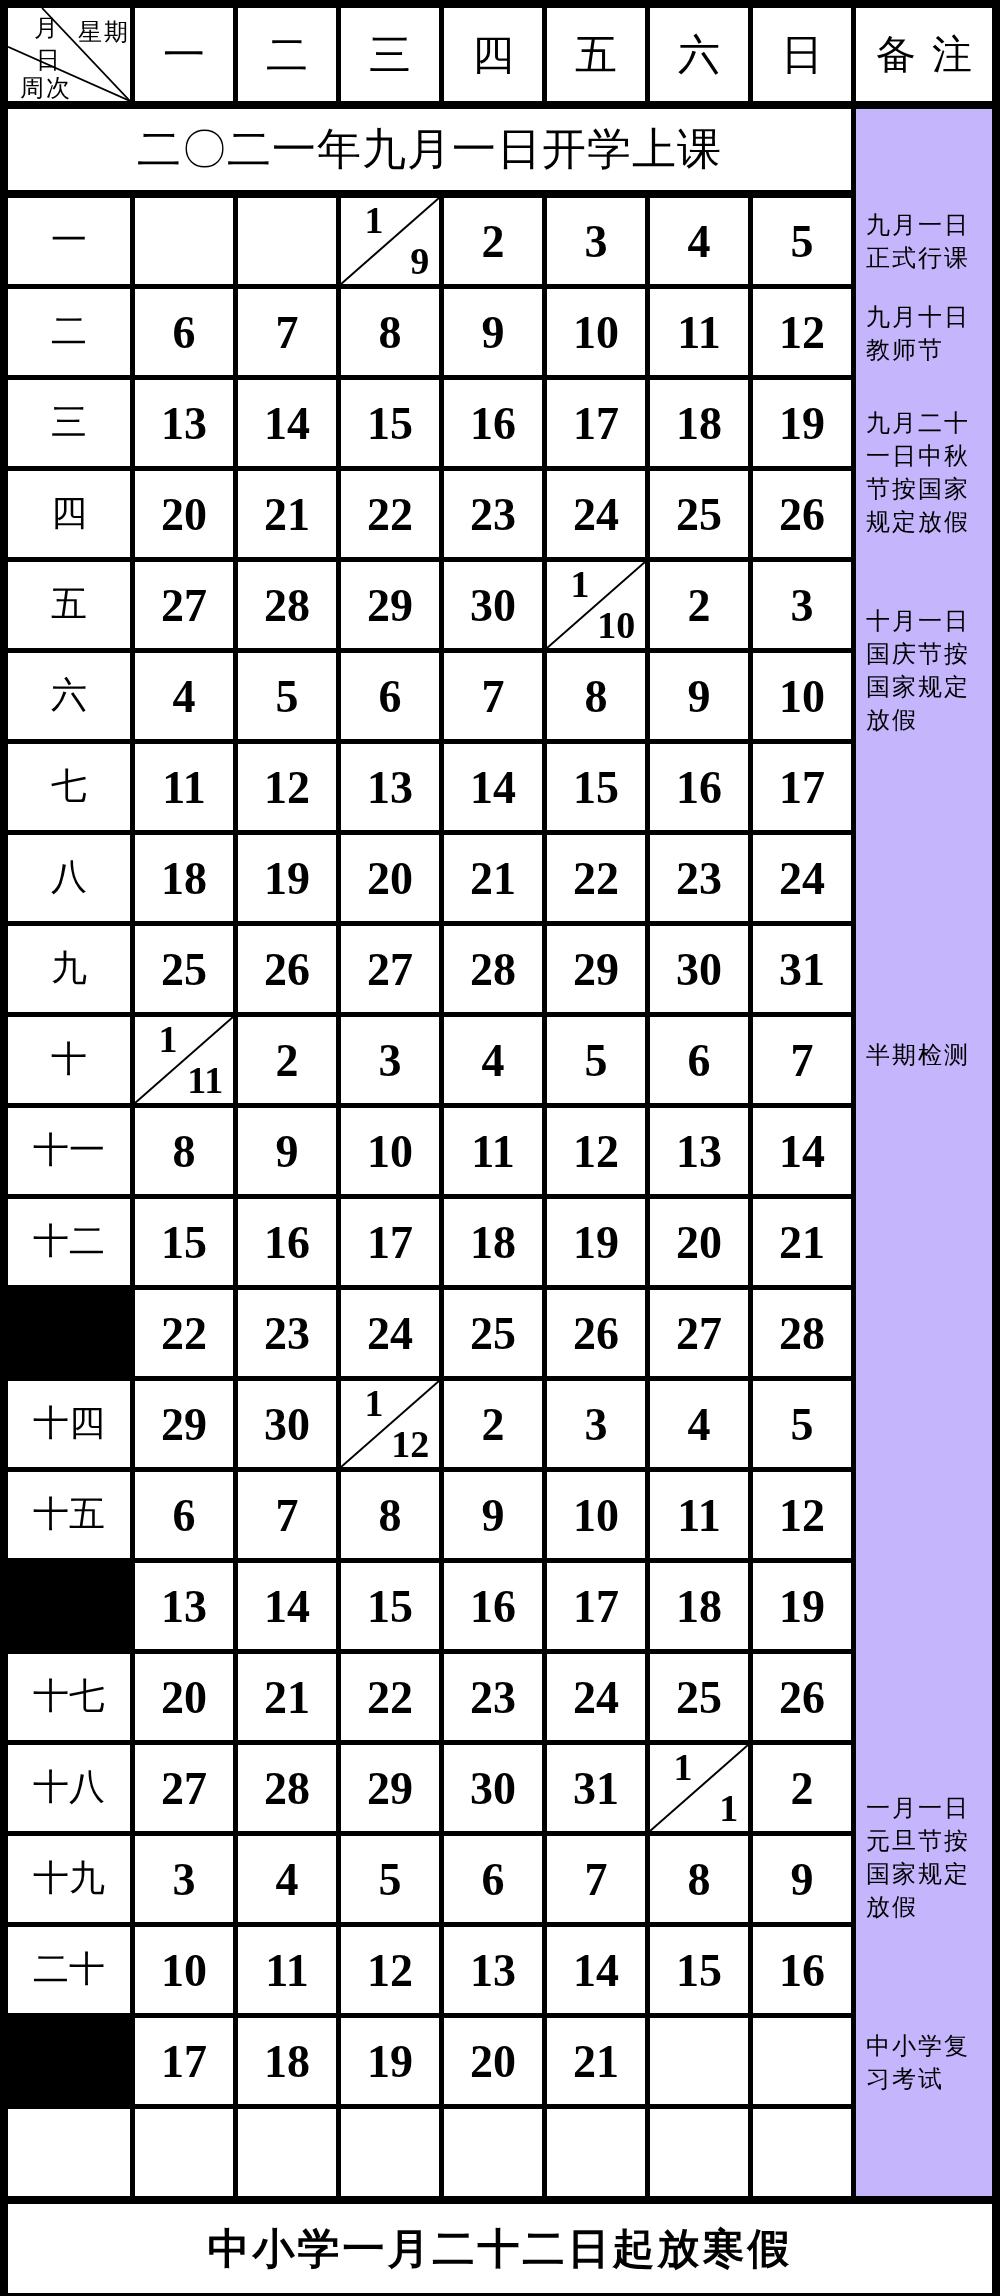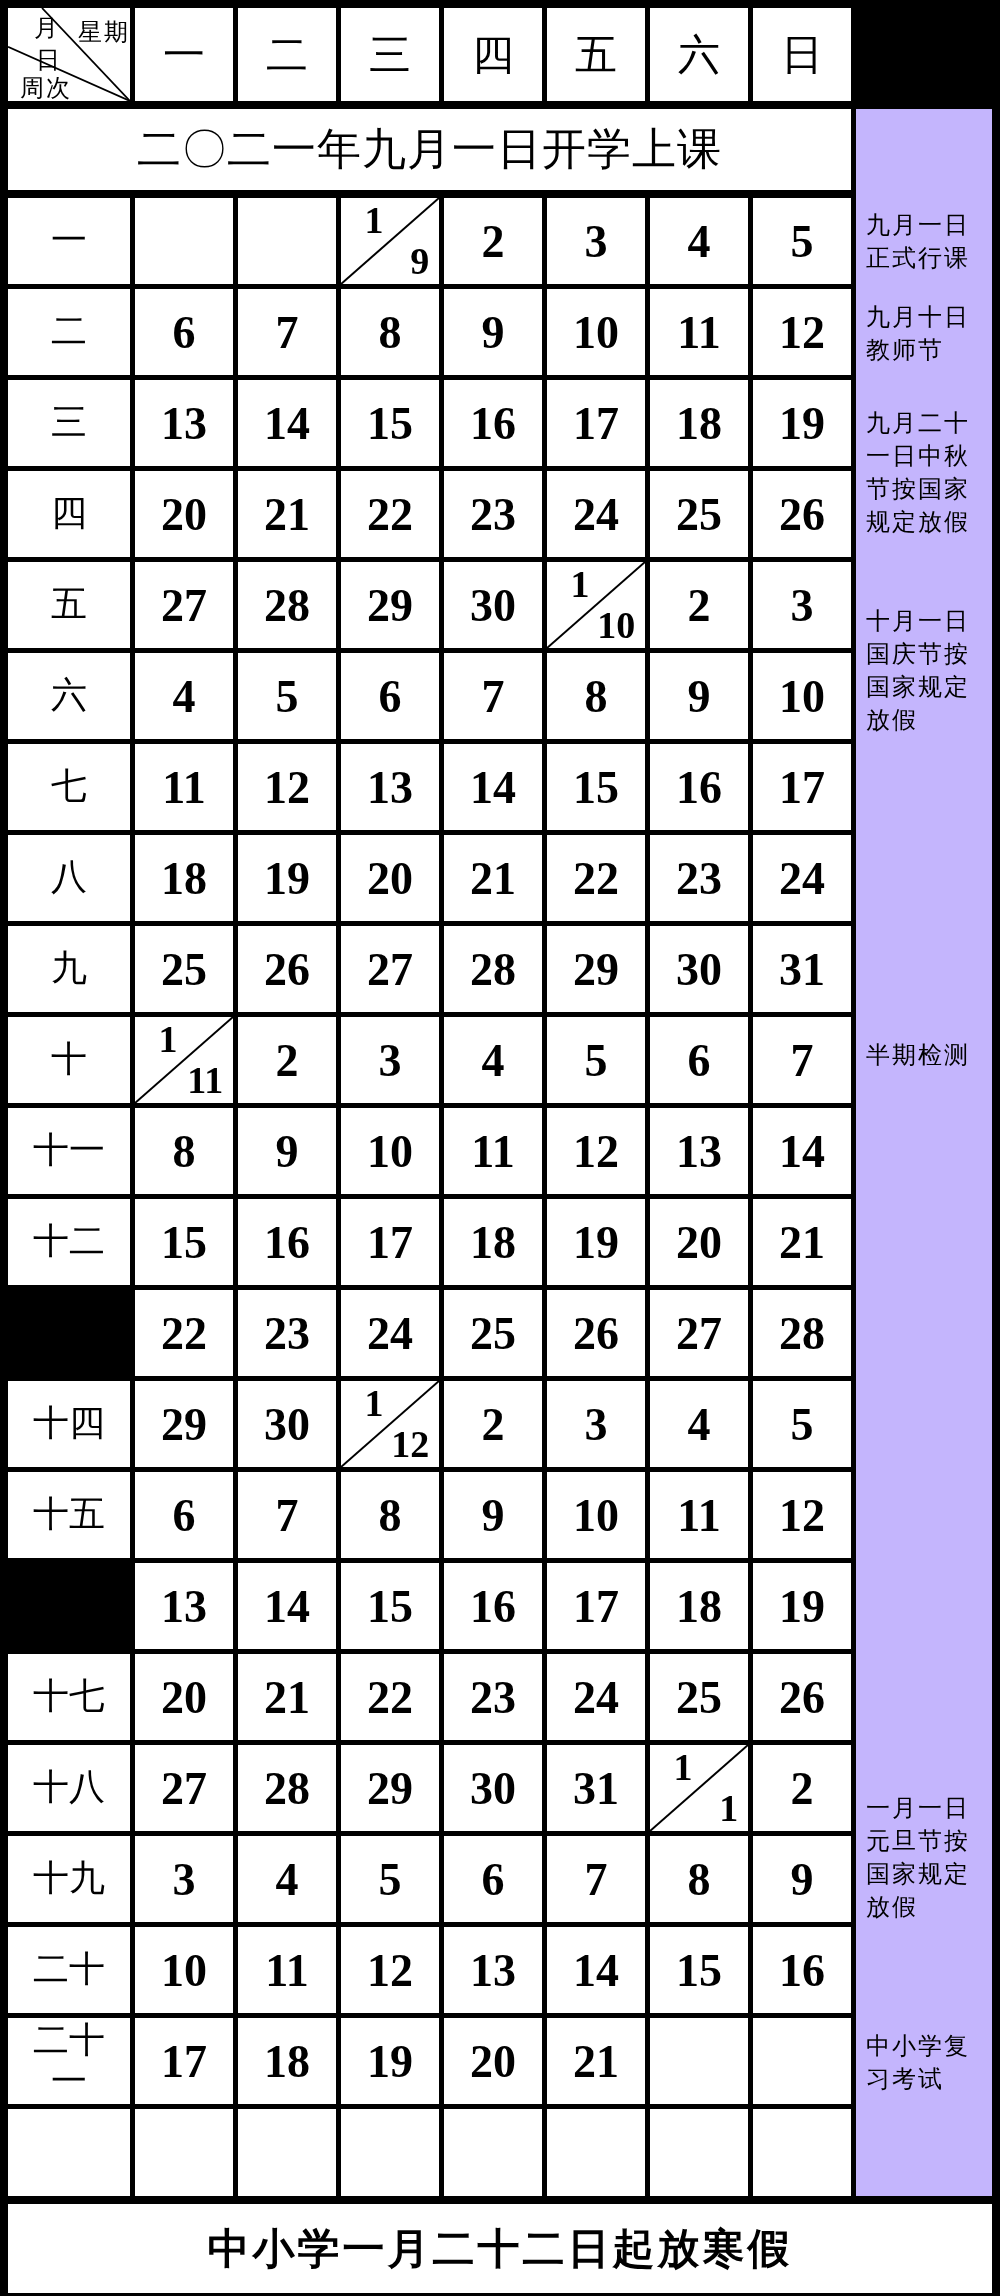--- a/index.html
+++ b/index.html
@@ -72,20 +72,21 @@
       <svg viewBox="0 0 122 96" preserveAspectRatio="none">
         <line x1="34" y1="0" x2="122" y2="96" stroke="#000" stroke-width="1.8" vector-effect="non-scaling-stroke"></line>
         <line x1="0" y1="40" x2="122" y2="96" stroke="#000" stroke-width="1.8" vector-effect="non-scaling-stroke"></line>
       </svg>
       <span class="lbl lbl-month">月</span>
       <span class="lbl lbl-weekday">星期</span>
       <span class="lbl lbl-day">日</span>
       <span class="lbl lbl-week">周次</span>
     </div>
 
+    <div class="cell thickb remarks-header" style="grid-row:1;grid-column:9;">备注</div>
 
     <div class="cell thickb title-row">二〇二一年九月一日开学上课</div>
 
     <div class="remarks-col">
         <div class="note" style="top: 100px;">九月一日正式行课</div>
         <div class="note" style="top: 192px;">九月十日教师节</div>
         <div class="note" style="top: 298px;">九月二十一日中秋节按国家规定放假</div>
         <div class="note" style="top: 496px;">十月一日国庆节按国家规定放假</div>
         <div class="note" style="top: 930px;">半期检测</div>
         <div class="note" style="top: 1683px;">一月一日元旦节按国家规定放假</div>
@@ -318,23 +319,20 @@
       <div class="cell week-label" style="grid-area: 22 / 1;">
         <span>二十</span>
       </div>
       <div class="cell day-num" style="grid-area: 22 / 2;">10</div>
       <div class="cell day-num" style="grid-area: 22 / 3;">11</div>
       <div class="cell day-num" style="grid-area: 22 / 4;">12</div>
       <div class="cell day-num" style="grid-area: 22 / 5;">13</div>
       <div class="cell day-num" style="grid-area: 22 / 6;">14</div>
       <div class="cell day-num" style="grid-area: 22 / 7;">15</div>
       <div class="cell day-num" style="grid-area: 22 / 8;">16</div>
-      <div class="cell week-label" style="grid-area: 23 / 1;">
-        <span>二十一</span>
-      </div>
       <div class="cell day-num" style="grid-area: 23 / 2;">17</div>
       <div class="cell day-num" style="grid-area: 23 / 3;">18</div>
       <div class="cell day-num" style="grid-area: 23 / 4;">19</div>
       <div class="cell day-num" style="grid-area: 23 / 5;">20</div>
       <div class="cell day-num" style="grid-area: 23 / 6;">21</div>
       <div class="cell day-num" style="grid-area: 23 / 7;"></div>
       <div class="cell day-num" style="grid-area: 23 / 8;"></div>
       <div class="cell thickb" style="grid-area: 24 / 1;"></div>
       <div class="cell thickb" style="grid-area: 24 / 2;"></div>
       <div class="cell thickb" style="grid-area: 24 / 3;"></div>

